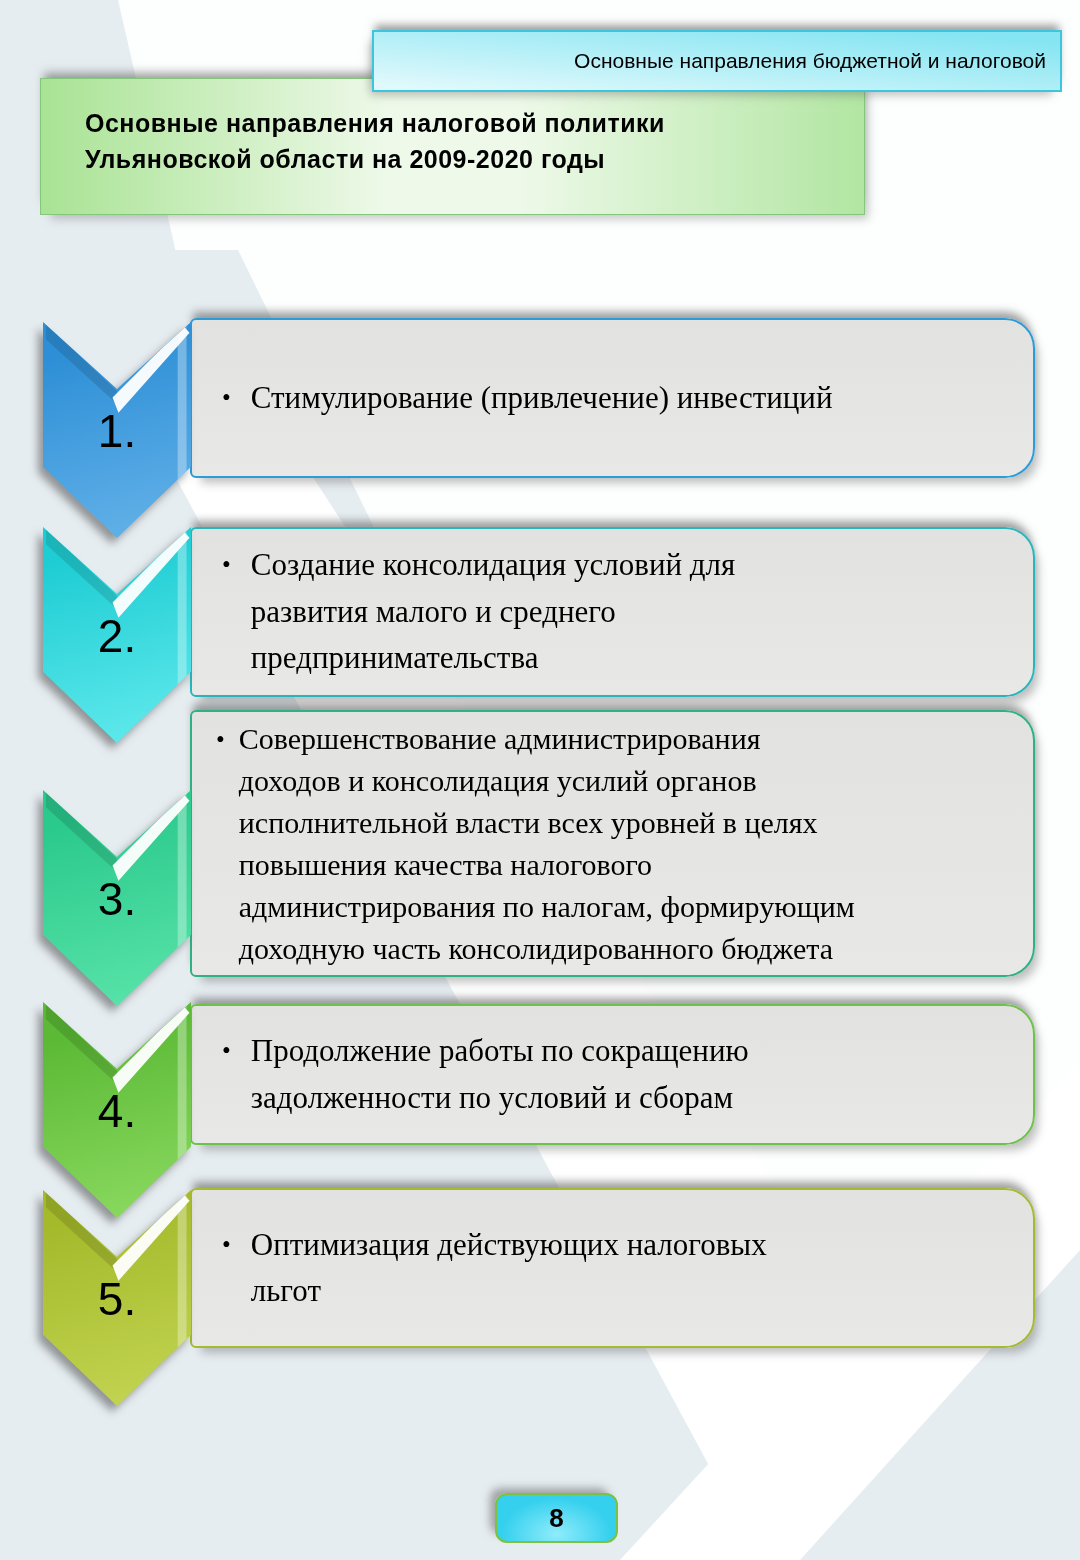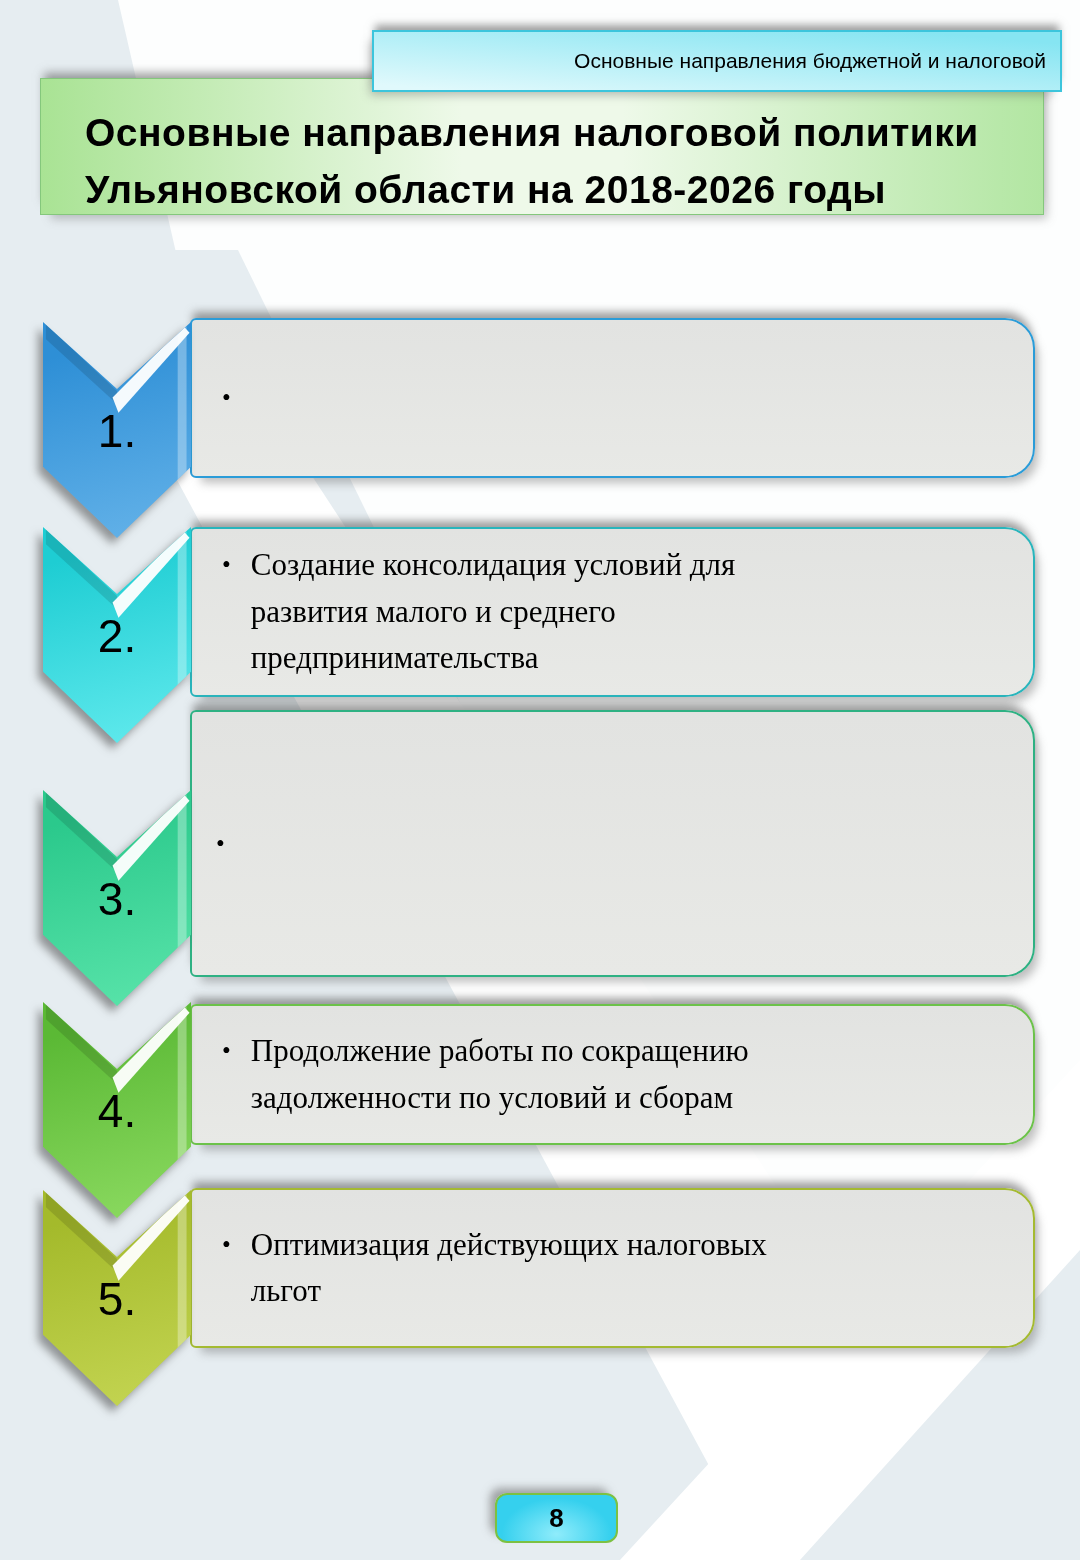--- a/index.html
+++ b/index.html
@@ -22,25 +22,25 @@
 
   
   .header-banner{position:absolute;left:372px;top:30px;width:690px;height:62px;z-index:6;
       box-sizing:border-box;border:2px solid var(--header-border);
       background:linear-gradient(to bottom left,var(--header-fill-dark) 10%,var(--header-fill-light) 95%);
       box-shadow:0 -8px 8px -3px rgba(95,95,95,.6),-6px 7px 9px -4px rgba(95,95,95,.4);
       display:flex;flex-direction:column;justify-content:center;text-align:right;
       padding-right:14px;font-size:21px;line-height:1.32;padding-left:26px;}
 
   
-  .title-box{position:absolute;left:40px;top:78px;width:1004px;height:137px;z-index:5;
+  .title-box{position:absolute;left:40px;top:78px;width:825px;height:137px;z-index:5;
       box-sizing:border-box;border:1px solid var(--title-border);
       background:linear-gradient(90deg,var(--title-fill-edge) 0%,var(--title-fill-center) 42%,var(--title-fill-center) 58%,var(--title-fill-edge2) 100%);
       box-shadow:0 -9px 9px -4px rgba(95,95,95,.6),7px 8px 9px -4px rgba(95,95,95,.35);
-      padding:26px 0 0 44px;font-weight:700;font-size:39px;line-height:1.45;letter-spacing:.5px;}
+      padding:26px 0 0 44px;font-weight:700;font-size:25px;line-height:1.45;letter-spacing:.5px;}
 
   
   .chevron{position:absolute;left:43px;width:148px;height:216px;z-index:3;
       filter:drop-shadow(-5px 6px 4px rgba(60,60,60,.5));}
   .chevron-shape{position:relative;width:100%;height:100%;
       clip-path:polygon(0% 0%,50% 31%,100% 0%,100% 67%,50% 100%,0% 67%);
       background:linear-gradient(165deg,var(--chevron-top) 15%,var(--chevron-bottom) 95%);}
   .chevron-gloss{position:absolute;inset:0;background:#fff;opacity:.95;
       clip-path:polygon(47% 35%,95% 2%,99% 5%,51% 42%);}
   .chevron-bevel{position:absolute;inset:0;background:rgba(0,0,0,.12);
@@ -85,34 +85,35 @@
   <div class="bg bg-stripe-white"></div>
   <div class="bg bg-tri-white"></div>
   <div class="bg bg-corner-pale"></div>
 
   <div class="header-banner">
     <div>Основные направления бюджетной и налоговой</div>
   </div>
 
   <div class="title-box">
     <div>Основные направления налоговой политики</div>
-    <div>Ульяновской области на 2018-2026 годы</div>
+    <div>Ульяновской области на 2009-2020 годы</div>
   </div>
 
   <div class="chevron chev-1" style="--chevron-top: #2e8fd6; --chevron-bottom: #62b1e8; --card-border: #2b9cd8;">
     <div class="chevron-shape">
       <div class="chevron-bevel"></div>
       <div class="chevron-gloss"></div>
       <div class="chevron-facet"></div>
       <div class="chevron-num">1.</div>
     </div>
   </div>
   <div class="card card-1" style="--chevron-top: #2e8fd6; --chevron-bottom: #62b1e8; --card-border: #2b9cd8;">
     <div class="card-inner">
       <span class="bullet">•</span>
+      <span class="card-text">Стимулирование (привлечение) инвестиций</span>
     </div>
   </div>
 
   <div class="chevron chev-2" style="--chevron-top: #1ecdd3; --chevron-bottom: #5fe9ec; --card-border: #29b5bc;">
     <div class="chevron-shape">
       <div class="chevron-bevel"></div>
       <div class="chevron-gloss"></div>
       <div class="chevron-facet"></div>
       <div class="chevron-num">2.</div>
     </div>
@@ -130,20 +131,26 @@
     <div class="chevron-shape">
       <div class="chevron-bevel"></div>
       <div class="chevron-gloss"></div>
       <div class="chevron-facet"></div>
       <div class="chevron-num">3.</div>
     </div>
   </div>
   <div class="card card-3" style="--chevron-top: #2bc98c; --chevron-bottom: #58e3a9; --card-border: #2eb183;">
     <div class="card-inner">
       <span class="bullet">•</span>
+      <span class="card-text">Совершенствование администрирования
+доходов и консолидация усилий органов
+исполнительной власти всех уровней в целях
+повышения качества налогового
+администрирования по налогам, формирующим
+доходную часть консолидированного бюджета</span>
     </div>
   </div>
 
   <div class="chevron chev-4" style="--chevron-top: #5bb935; --chevron-bottom: #8ad95f; --card-border: #6cc24a;">
     <div class="chevron-shape">
       <div class="chevron-bevel"></div>
       <div class="chevron-gloss"></div>
       <div class="chevron-facet"></div>
       <div class="chevron-num">4.</div>
     </div>

